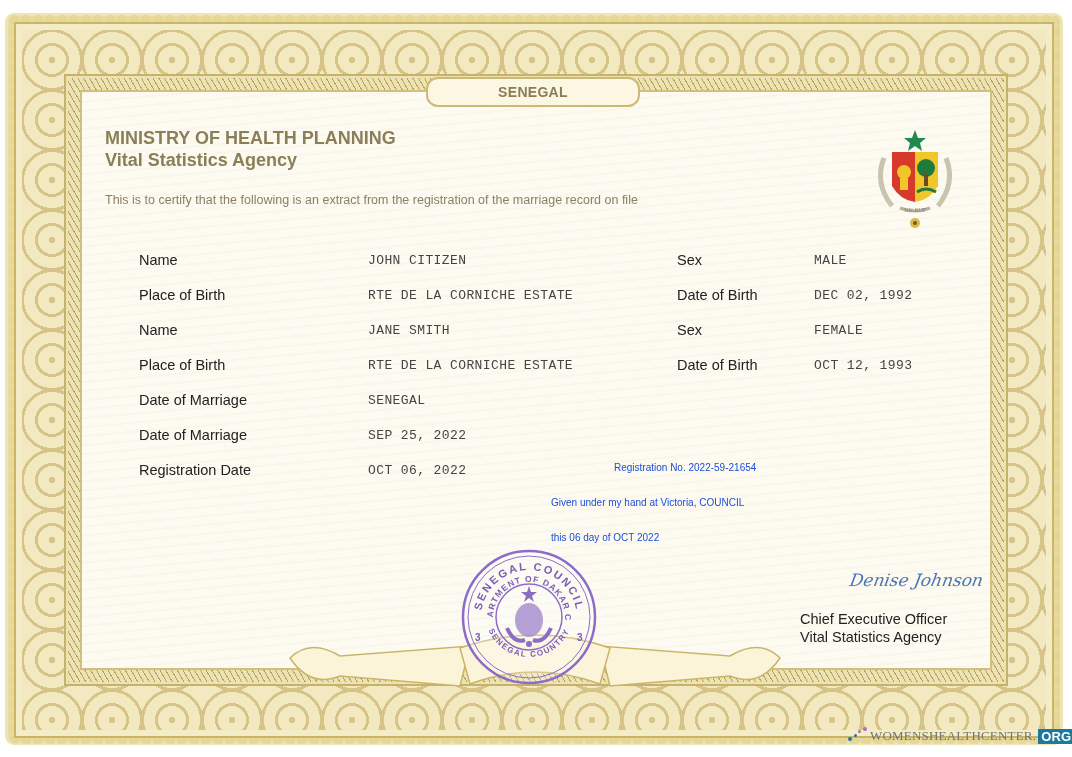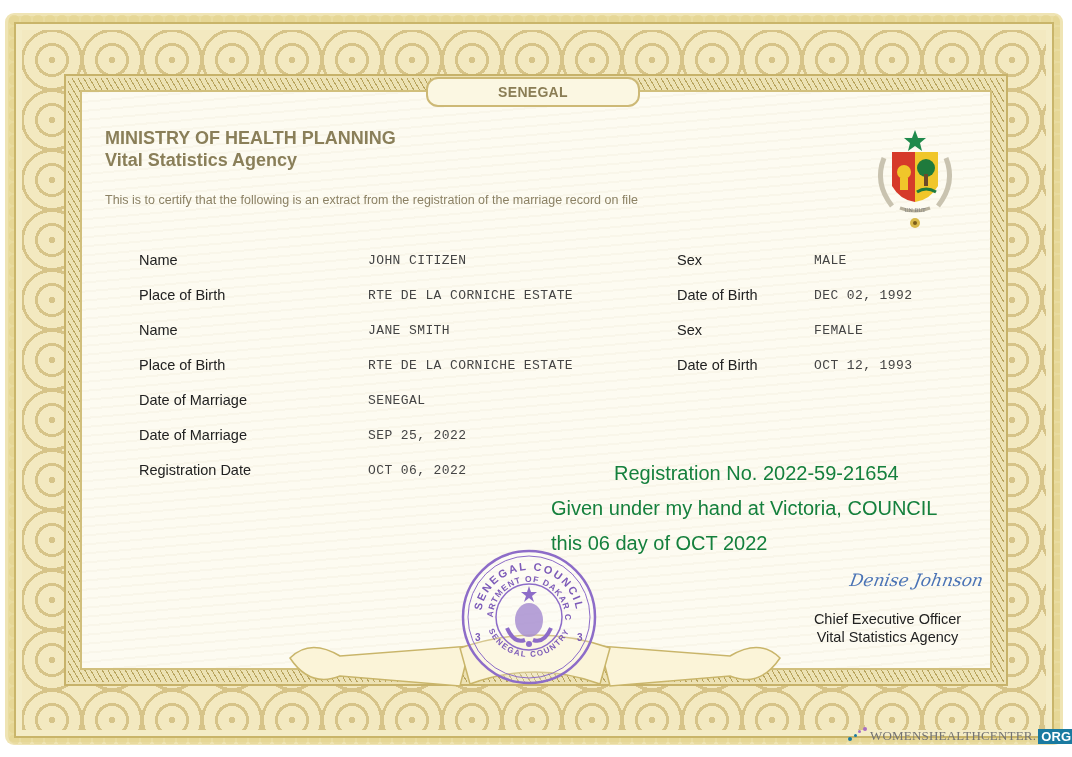--- a/index.html
+++ b/index.html
@@ -24,26 +24,26 @@
       repeating-linear-gradient(60deg, #b9a45e 0 1px, transparent 1px 5px) border-box;
   }
   .paper { position:absolute; left:80px; top:90px; width:912px; height:580px; background:#fdfbf1; border:2px solid #d1bf7c; box-sizing:border-box;
     background-image: repeating-linear-gradient(175deg, rgba(220,210,180,.12) 0 2px, transparent 2px 9px); }
   .country-tab { position:absolute; left:426px; top:77px; width:214px; height:30px; background:#fbf7e2; border:2px solid #cdb976; border-radius:12px; box-sizing:border-box;
     display:flex; align-items:center; justify-content:center; font-weight:bold; font-size:14px; color:#8a7d55; letter-spacing:.3px; }
   .ministry { position:absolute; left:105px; top:127px; font-size:18px; font-weight:bold; color:#8a7f59; line-height:22px; }
   .intro { position:absolute; left:105px; top:191px; font-size:12.5px; color:#8b8164; line-height:19px; width:640px; }
   .field-label { position:absolute; font-size:14.5px; color:#222; }
   .field-value { position:absolute; font-family:"Liberation Mono", monospace; font-size:13px; color:#444; letter-spacing:.4px; }
-  .plain-text { position:absolute; font-size:20px; color:#15803d; }
+  .plain-text { position:absolute; font-size:10px; color:#1d4ed8; }
   .emblem { position:absolute; left:870px; top:128px; width:90px; height:104px; }
   .seal { position:absolute; left:459px; top:548px; width:140px; height:138px; }
   .ribbon { position:absolute; left:280px; top:628px; width:510px; height:60px; }
   .signature { position:absolute; left:850px; top:570px; font-family:"DejaVu Serif", serif; font-style:italic; color:#4a73b5; font-size:17px; transform:skewX(-10deg); }
-  .officer { position:absolute; left:800px; top:610px; width:175px; text-align:center; font-size:14.5px; color:#222; line-height:18px; }
+  .officer { position:absolute; left:800px; top:610px; width:175px; text-align:left; font-size:14.5px; color:#222; line-height:18px; }
   .watermark { position:absolute; left:848px; top:728px; display:flex; align-items:center; font-size:13px; letter-spacing:.2px; }
   .watermark .site { color:#737373;font-family:Liberation Serif, serif; }
   .watermark .org { background:#1a7aa0; color:#fff; font-weight:bold; padding:0 3px; margin-left:2px; }
   .dots { position:relative; width:20px; height:14px; margin-right:2px; }
   .dots span { position:absolute; border-radius:50%; }
 </style>
 </head>
 <body>
 
 <div class="outer-edge"></div>

